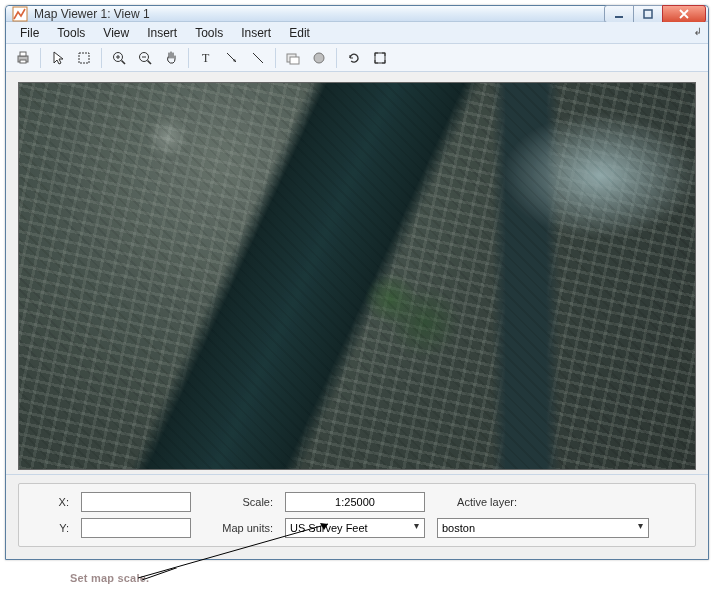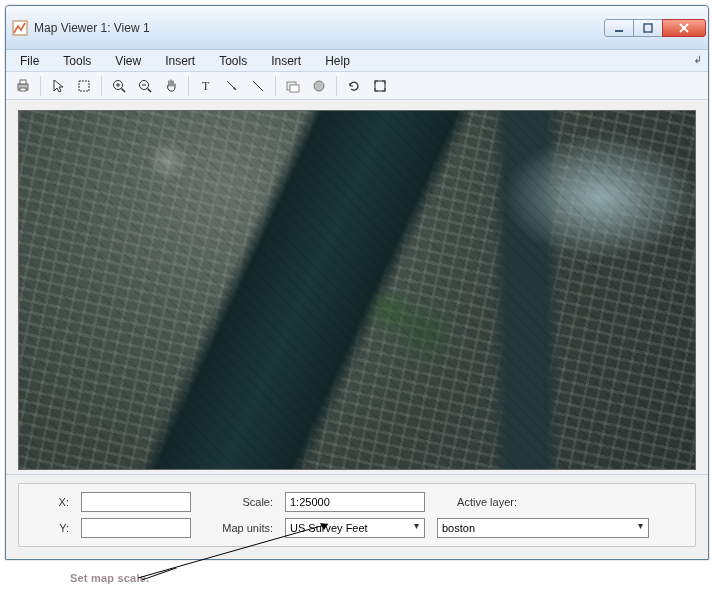--- a/index.html
+++ b/index.html
@@ -18,21 +18,21 @@
     width: 704px;
     height: 555px;
     border: 1px solid #5a7ea0;
     background: linear-gradient(to bottom, #eaf2fb 0%, #dbe8f6 100%);
     border-radius: 4px 4px 0 0;
     box-shadow: 0 0 2px rgba(0,0,0,0.3);
     display: flex;
     flex-direction: column;
   }
   .titlebar {
-    height: 44px;
+    height: 16px;
     background: linear-gradient(to bottom, #f7fbff 0%, #e0ecf8 50%, #cedff2 100%);
     border-bottom: 1px solid #b5c9de;
     display: flex;
     align-items: center;
     padding: 0 2px 0 6px;
     border-radius: 4px 4px 0 0;
   }
   .app-icon {
     width: 16px; height: 16px;
     margin-right: 6px;
@@ -56,21 +56,21 @@
     border-radius: 0 3px 3px 0;
     width: 44px;
   }
   .menubar {
     height: 22px;
     background: #e9f1fa;
     border-bottom: 1px solid #c8d6e6;
     display: flex;
     align-items: center;
     padding: 0 6px;
-    gap: 8px;
+    gap: 2px;
     position: relative;
   }
   .menu-item { padding: 2px 8px; color: #222; cursor: default; }
   .menu-chevron {
     position:absolute; right:6px; top:4px; font-size:10px; color:#555;
   }
   .toolbar {
     height: 28px;
     background: #f2f6fb;
     border-bottom: 1px solid #c8d6e6;
@@ -143,21 +143,21 @@
     row-gap:6px;
     align-items:center;
     font-size:11px;
     color:#333;
   }
   .status-inner label { text-align:right; }
   .status-input {
     height:20px; border:1px solid #888; background:#fff; padding:1px 4px;
     font-size:11px; font-family:inherit;
   }
-  .status-input.centered { }
+  .status-input.centered { text-align:center; }
   .select-wrap { position:relative; }
   .select-wrap::after{
     content:"▾"; position:absolute; right:6px; top:2px; font-size:10px; color:#333; pointer-events:none;
   }
   .select-wrap .status-input { width:100%; padding-right:18px; text-align:left;}
   .annotation {
     position:absolute;
     left: 70px;
     top: 572px;
     font-size:11px;
@@ -205,21 +205,21 @@
     </div>
   </div>
 
   <div class="menubar">
     <span class="menu-item">File</span>
     <span class="menu-item">Tools</span>
     <span class="menu-item">View</span>
     <span class="menu-item">Insert</span>
     <span class="menu-item">Tools</span>
     <span class="menu-item">Insert</span>
-    <span class="menu-item">Help</span>
+    <span class="menu-item">Edit</span>
     <span class="menu-chevron">↲</span>
   </div>
 
   <div class="toolbar">
     <div class="tool-btn">
       <svg width="16" height="16">
           <rect x="3" y="6" width="10" height="6" fill="#bfbfbf" stroke="#666"></rect>
           <rect x="5" y="2" width="6" height="4" fill="#fff" stroke="#666"></rect>
           <rect x="5" y="10" width="6" height="3" fill="#fff" stroke="#666"></rect>
         </svg>

